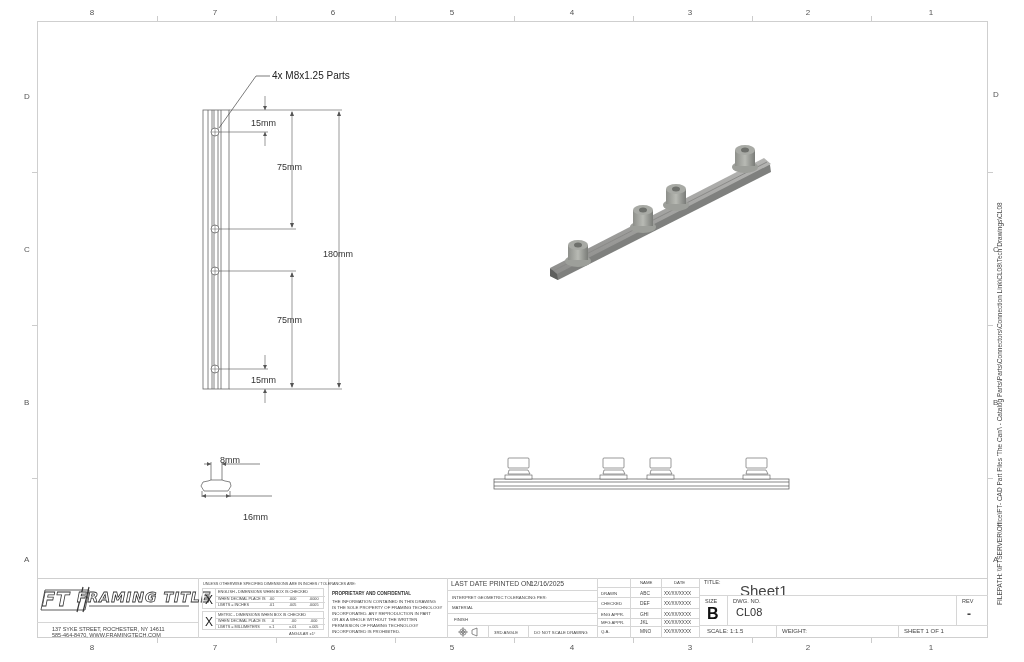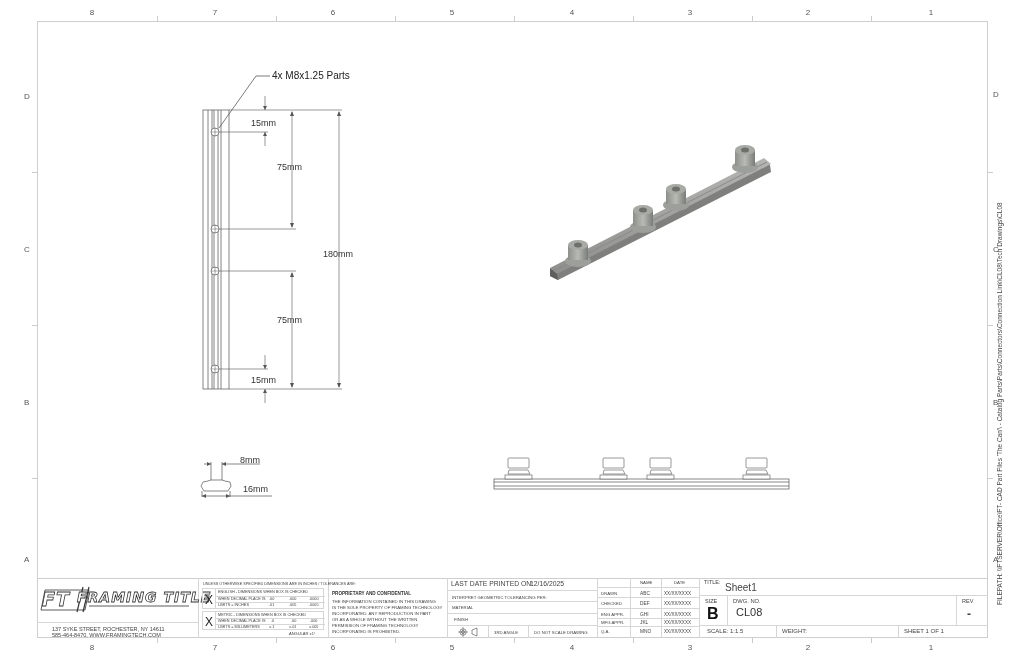--- a/index.html
+++ b/index.html
@@ -162,22 +162,22 @@
     <line x1="230" y1="491" x2="230" y2="497"></line>
     <line x1="202" y1="496" x2="272" y2="496"></line>
   </g>
   <g fill="#555">
     <polygon points="207,462 207,466 211,464"></polygon>
     <polygon points="226,462 226,466 222,464"></polygon>
     <polygon points="206,494 206,498 202,496"></polygon>
     <polygon points="226,494 226,498 230,496"></polygon>
   </g>
 </svg>
-<div class="dim" style="left:240px;top:455px">8mm</div>
-<div class="dim" style="left:243px;top:484px">16mm</div>
+<div class="dim" style="left:220px;top:455px">8mm</div>
+<div class="dim" style="left:243px;top:512px">16mm</div>
 
 <svg style="left:0;top:0;" width="1024" height="662">
   <defs>
     <linearGradient id="barTop" x1="0" y1="0" x2="0" y2="1">
       <stop offset="0" stop-color="#b5b5b3"></stop>
       <stop offset="1" stop-color="#8e8e8c"></stop>
     </linearGradient>
     <linearGradient id="nutG" x1="0" y1="0" x2="1" y2="0">
       <stop offset="0" stop-color="#8d8f8a"></stop>
       <stop offset="0.5" stop-color="#b8bab4"></stop>
@@ -352,21 +352,21 @@
   <div class="tiny" style="left:42px;top:42px;font-size:4.8px">JKL</div>
   <div class="tiny" style="left:66px;top:42px;font-size:4.6px">XX/XX/XXXX</div>
   <div class="abs" style="left:0;top:48px;width:102px;height:1px;background:#d6d6d6"></div>
   <div class="tiny" style="left:3px;top:51px;font-size:4.3px">Q.A.</div>
   <div class="tiny" style="left:42px;top:51px;font-size:4.8px">MNO</div>
   <div class="tiny" style="left:66px;top:51px;font-size:4.6px">XX/XX/XXXX</div>
 </div>
 
 <div class="abs" style="left:700px;top:578px;width:288px;height:60px">
   <div class="tiny" style="left:4px;top:1px;font-size:5.5px">TITLE:</div>
-  <div class="md" style="left:25px;top:4px;font-size:10px">Sheet1</div>
+  <div class="md" style="left:40px;top:4px;font-size:15px">Sheet1</div>
   <div class="abs" style="left:0;top:17px;width:288px;height:1px;background:#d6d6d6"></div>
   <div class="tiny" style="left:5px;top:20px;font-size:5.5px">SIZE</div>
   <div class="md" style="left:7px;top:27px;font-size:16px;font-weight:bold;color:#111">B</div>
   <div class="abs" style="left:27px;top:17px;width:1px;height:30px;background:#d6d6d6"></div>
   <div class="tiny" style="left:33px;top:20px;font-size:5.8px">DWG.  NO.</div>
   <div class="md" style="left:36px;top:28px;font-size:11px;color:#333">CL08</div>
   <div class="abs" style="left:256px;top:17px;width:1px;height:30px;background:#d6d6d6"></div>
   <div class="tiny" style="left:262px;top:20px;font-size:5.5px">REV</div>
   <div class="md" style="left:267px;top:29px;font-size:12px;font-weight:bold">-</div>
   <div class="abs" style="left:0;top:47px;width:288px;height:1px;background:#d6d6d6"></div>

